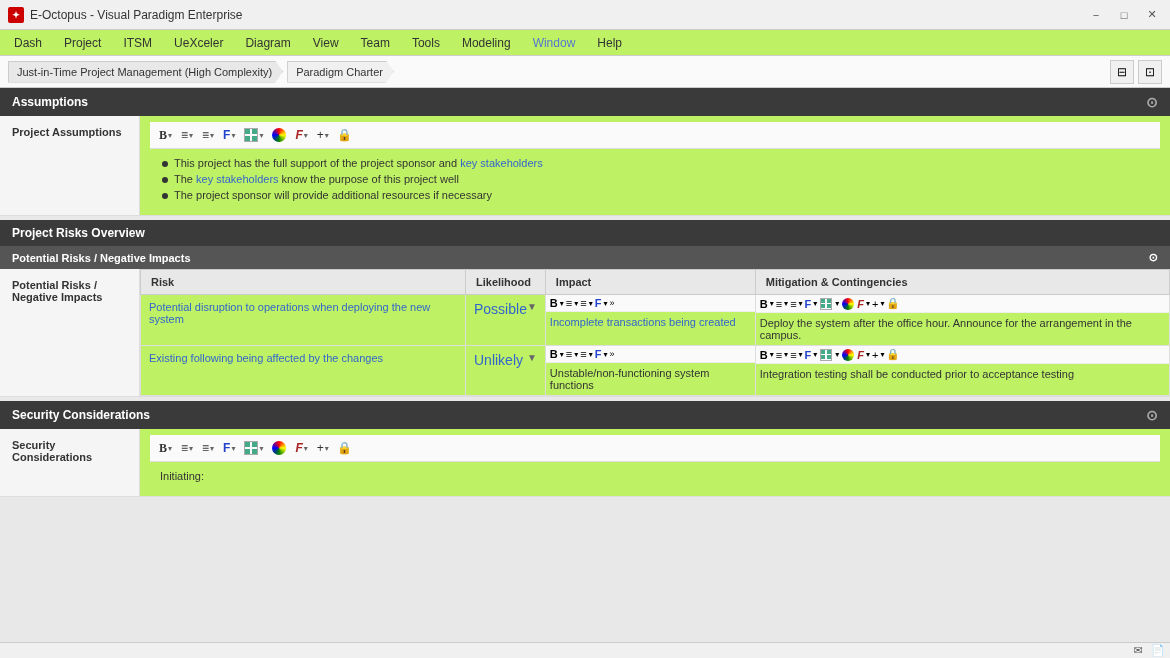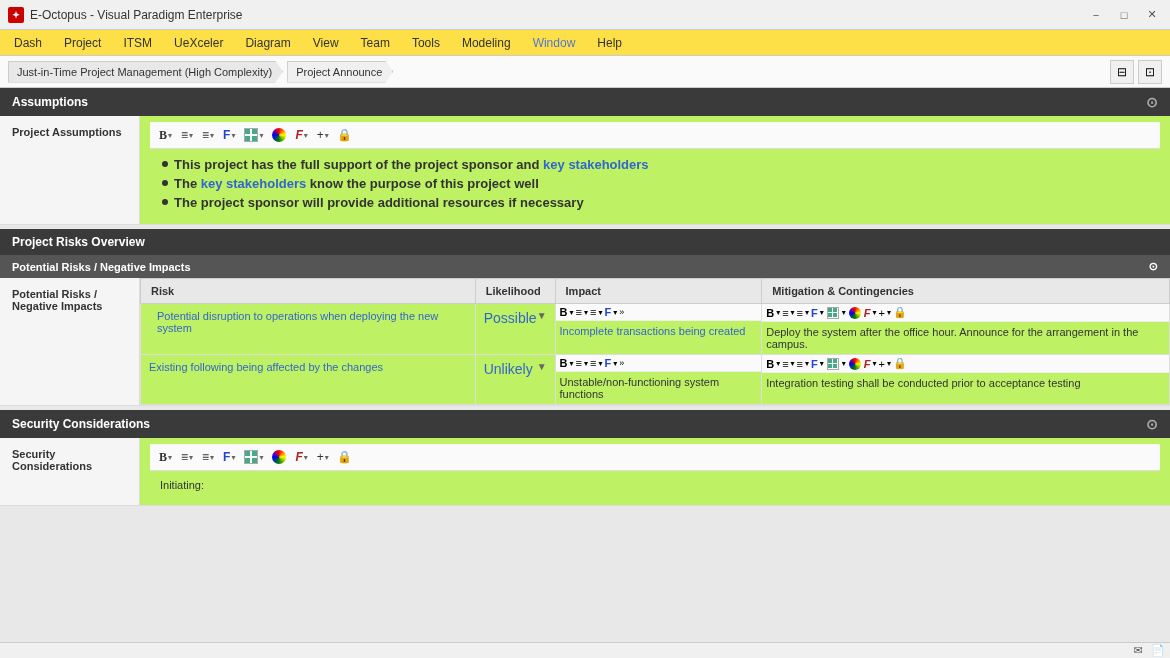--- a/index.html
+++ b/index.html
@@ -17,21 +17,21 @@
     }
     .title-bar-left { display: flex; align-items: center; gap: 6px; }
     .title-icon { width: 16px; height: 16px; background: #c00; border-radius: 2px; display: flex; align-items: center; justify-content: center; color: white; font-size: 9px; font-weight: bold; }
     .title-text { font-size: 12px; color: #333; }
     .title-bar-right { display: flex; gap: 8px; }
     .win-btn { width: 20px; height: 16px; display: flex; align-items: center; justify-content: center; font-size: 11px; cursor: pointer; color: #555; }
 
     
     .menu-bar {
       height: 26px;
-      background: #fde047;
+      background: #bef264;
       display: flex;
       align-items: center;
       padding: 0 4px;
       border-bottom: 1px solid #ccc;
       gap: 2px;
     }
     .menu-item {
       padding: 3px 10px;
       font-size: 12px;
       color: #333;
@@ -126,21 +126,21 @@
       cursor: pointer;
       padding: 2px 3px;
       border-radius: 2px;
       font-size: 11px;
       color: #333;
     }
     .tb-arrow { font-size: 8px; color: #666; }
 
     
     .bullet-list { padding: 6px 12px; list-style: none; }
-    .bullet-list li { padding: 2px 0; display: flex; align-items: flex-start; gap: 6px; font-size: 13px; color: #333; font-weight: bold; }
+    .bullet-list li { padding: 2px 0; display: flex; align-items: flex-start; gap: 6px; font-size: 11px; color: #333; }
     .bullet-dot { width: 6px; height: 6px; background: #333; border-radius: 50%; margin-top: 4px; flex-shrink: 0; }
     .link-text { color: #3366cc; }
     .sub-section-header {
       background: #555;
       color: white;
       padding: 5px 12px;
       font-size: 11px;
       font-weight: 600;
       display: flex;
       align-items: center;
@@ -217,21 +217,21 @@
   <div class="menu-item">View</div>
   <div class="menu-item">Team</div>
   <div class="menu-item">Tools</div>
   <div class="menu-item">Modeling</div>
   <div class="menu-item" style="color:#5577cc;">Window</div>
   <div class="menu-item">Help</div>
 </div>
 
 <div class="breadcrumb-bar">
   <div class="breadcrumb-item">Just-in-Time Project Management (High Complexity)</div>
-  <div class="breadcrumb-item last">Project Announce</div>
+  <div class="breadcrumb-item last">Paradigm Charter</div>
   <div class="breadcrumb-right">
     <div class="breadcrumb-icon-btn">⊟</div>
     <div class="breadcrumb-icon-btn">⊡</div>
   </div>
 </div>
 
 <div class="main-content">
 
   <div class="section-header">
     <span>Assumptions</span>
@@ -320,21 +320,21 @@
             <tr>
               <th>Risk</th>
               <th>Likelihood</th>
               <th>Impact</th>
               <th>Mitigation &amp; Contingencies</th>
             </tr>
           </thead>
           <tbody>
 
             <tr>
-              <td style="vertical-align:top; padding:6px 16px;">
+              <td style="vertical-align:top; padding:6px 8px;">
                 <span class="risk-text">Potential disruption to operations when deploying the new system</span>
               </td>
               <td style="vertical-align:top; padding:6px 8px;">
                 <div style="display:flex; justify-content:space-between; align-items:flex-start;">
                   <span class="likelihood-text">Possible</span>
                   <span class="dropdown-arrow">▼</span>
                 </div>
               </td>
               <td style="vertical-align:top; padding:0;">
                 <div class="cell-toolbar">

